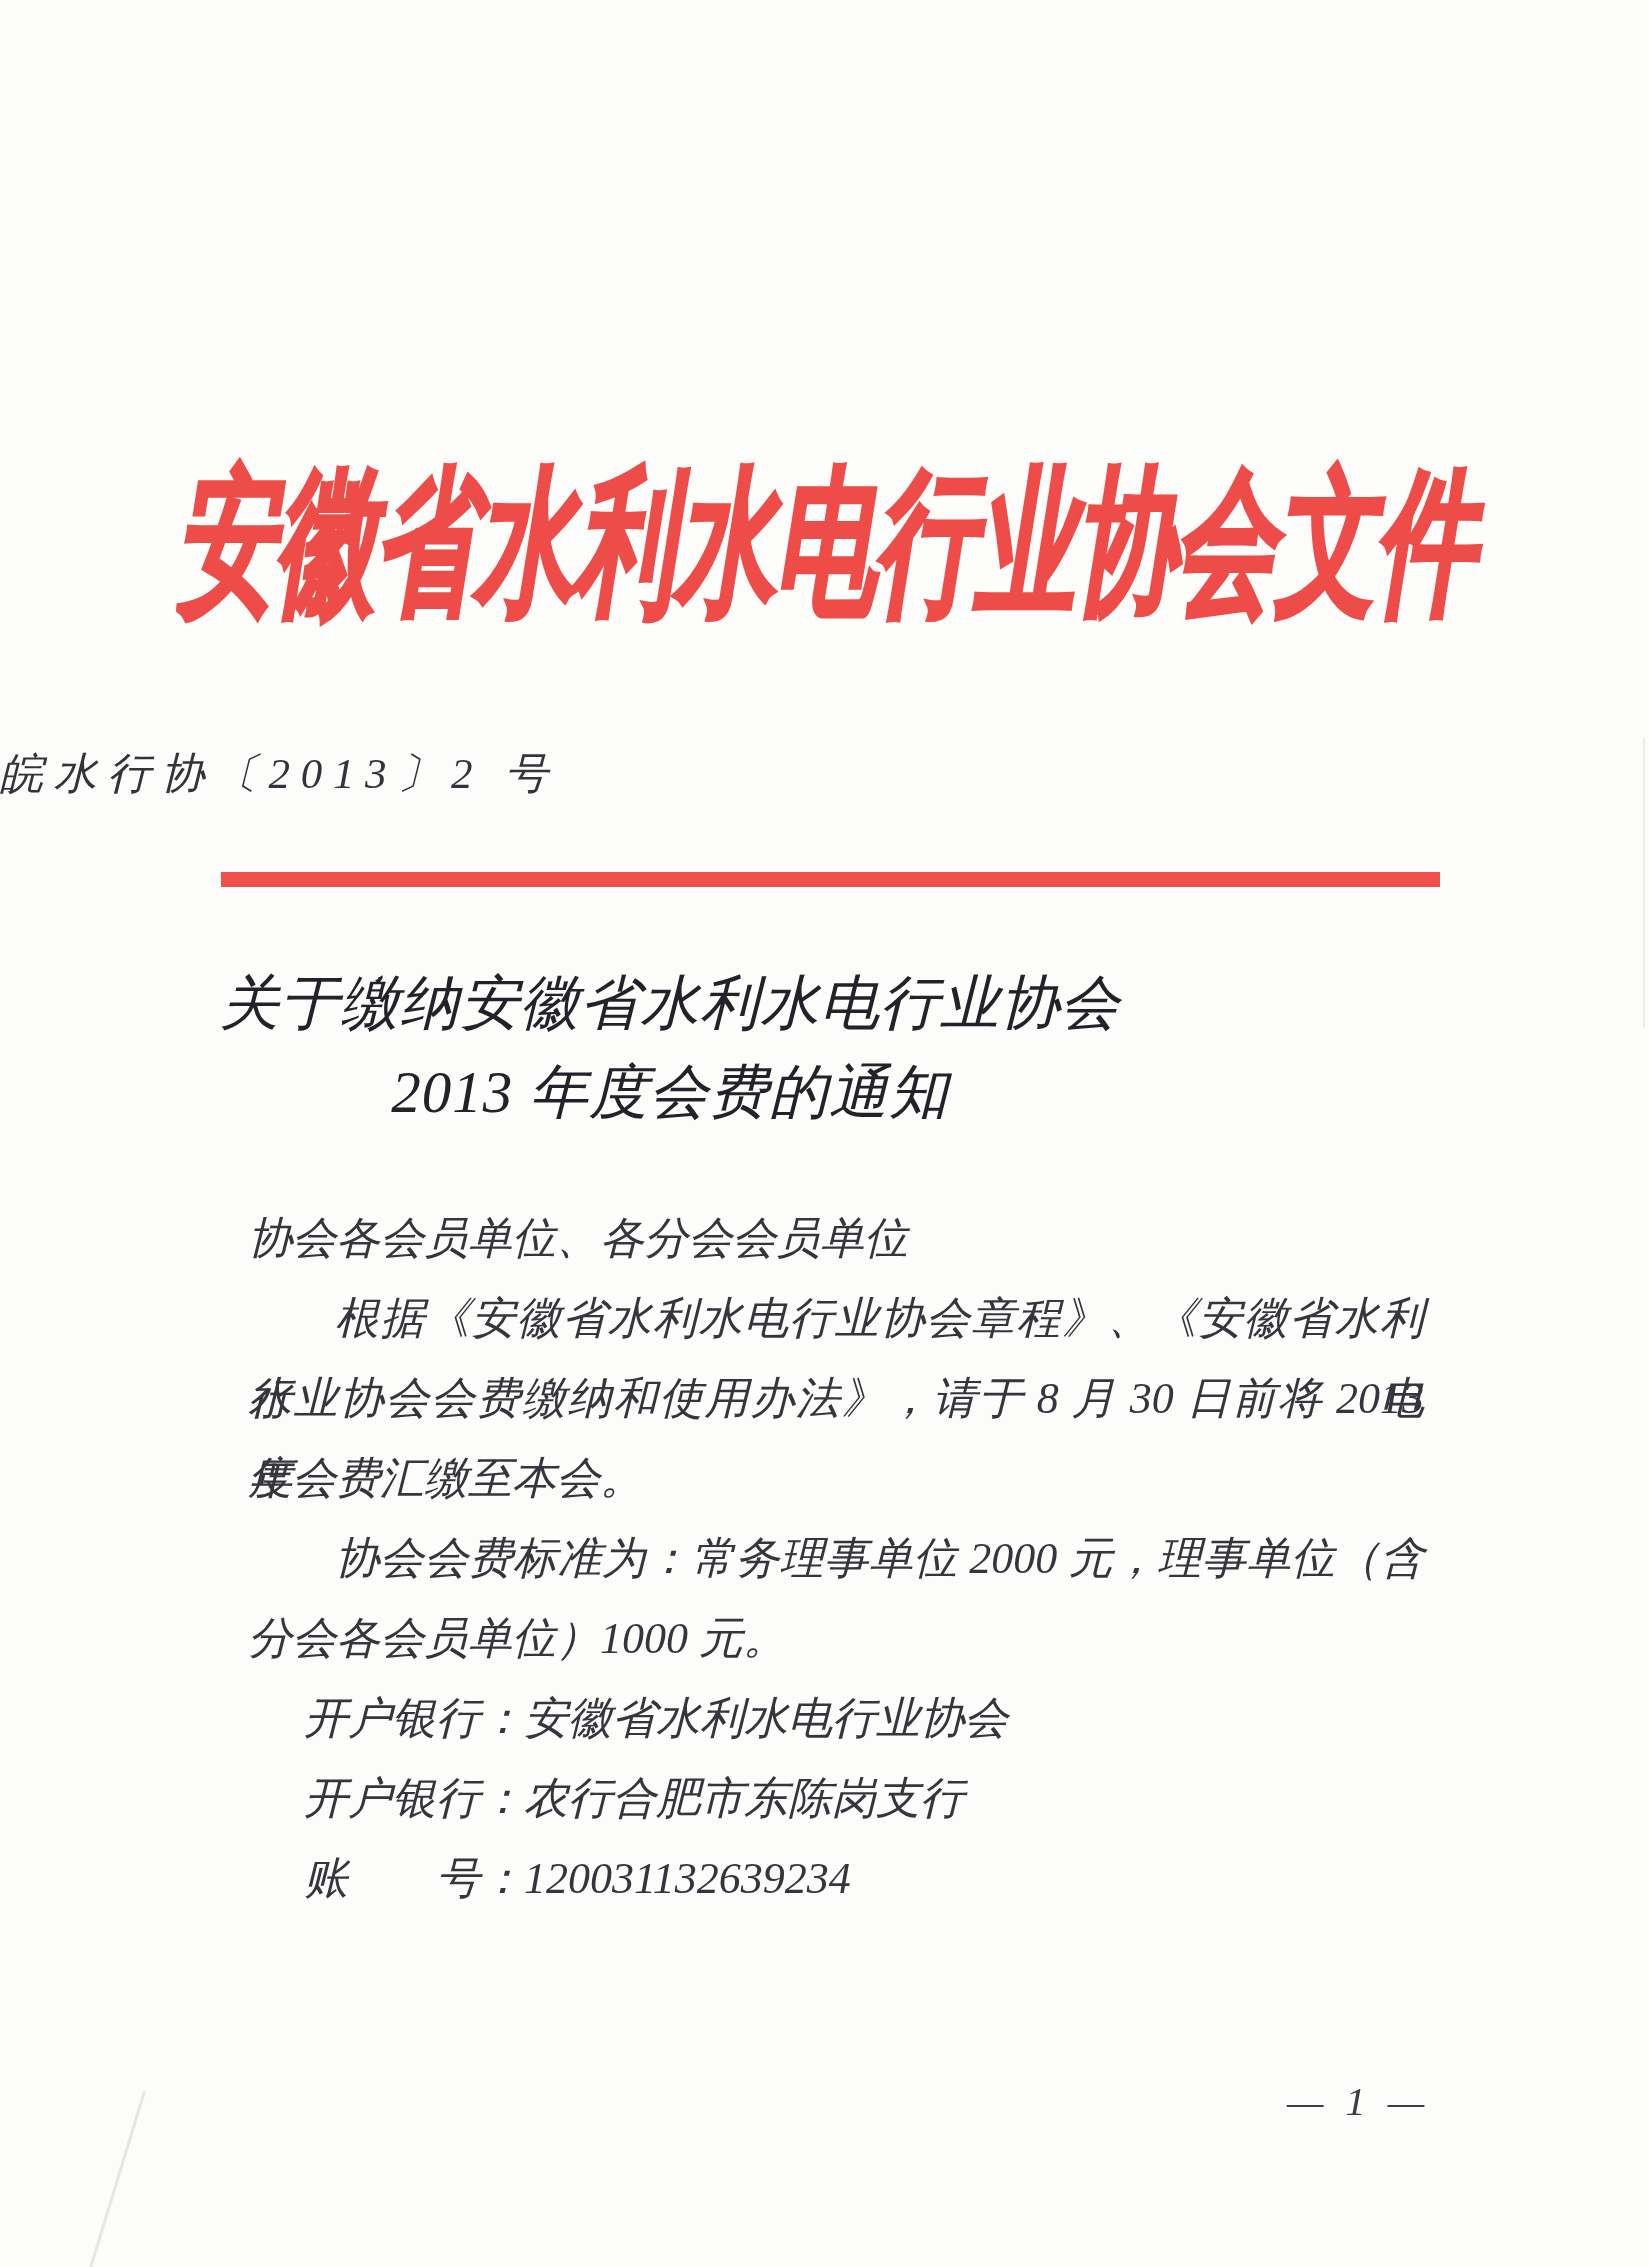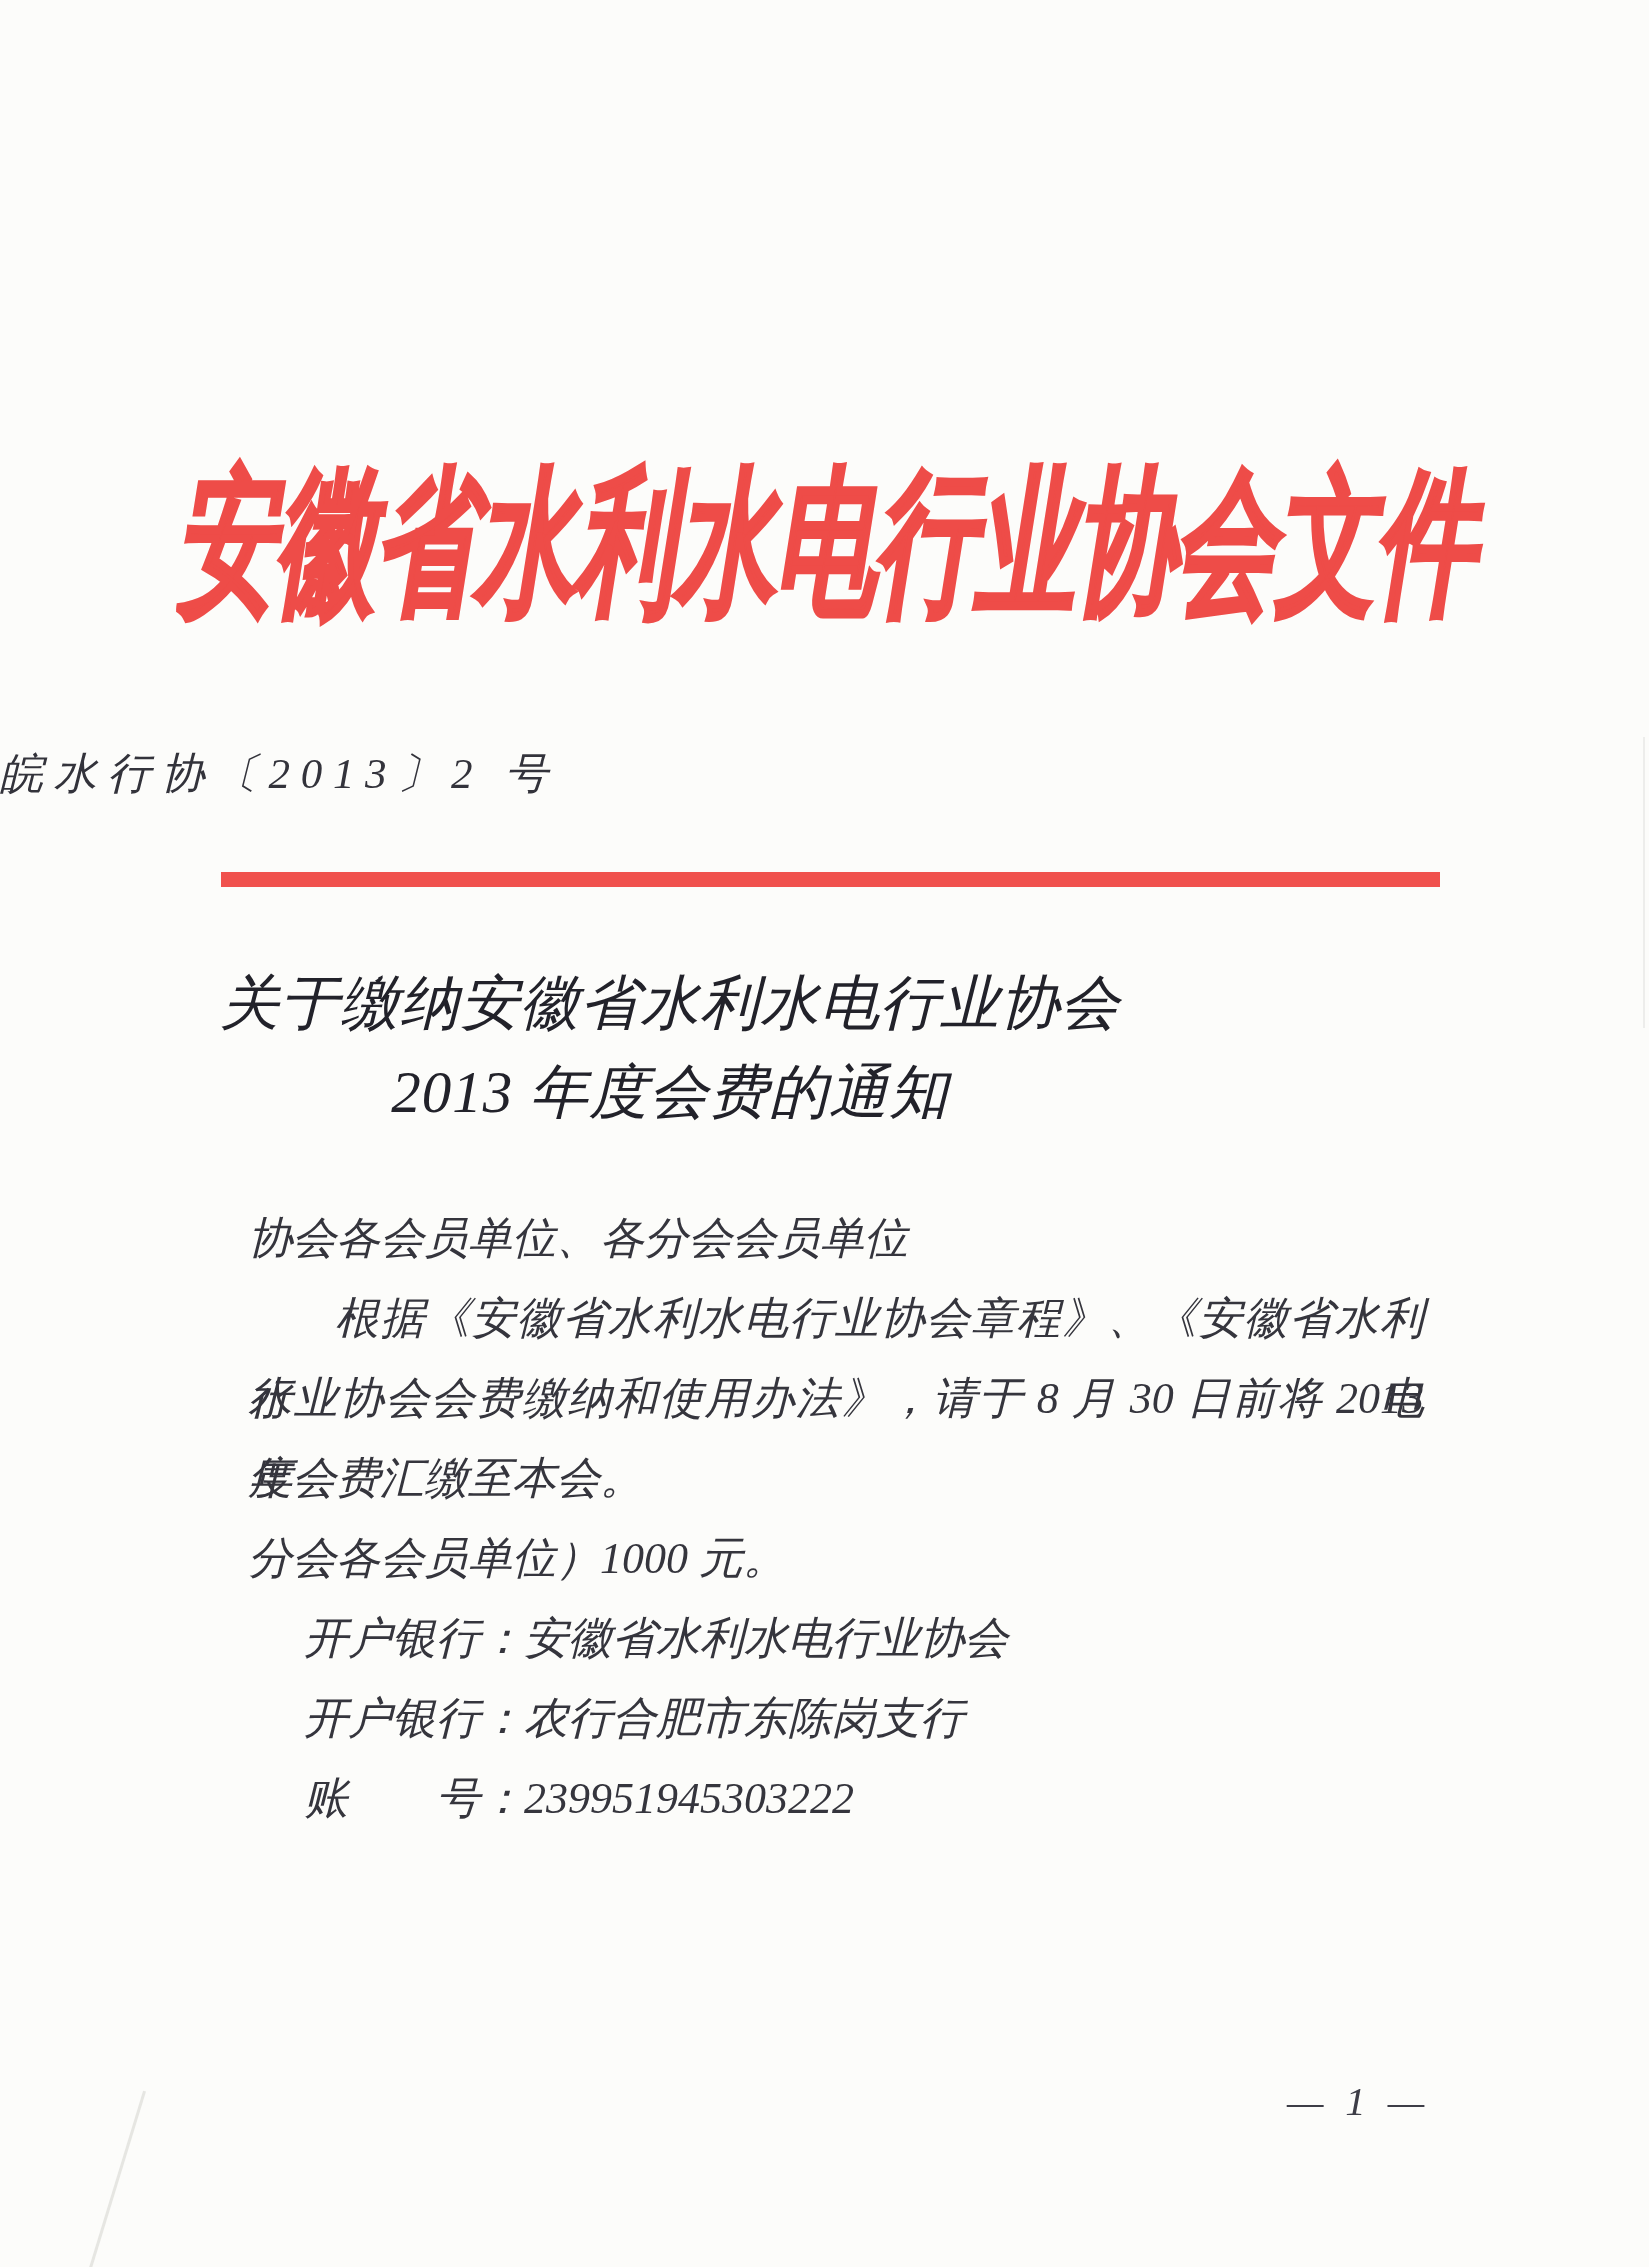--- a/index.html
+++ b/index.html
@@ -145,32 +145,33 @@
   </div>
 
   <div class="body-block">
 
     <div class="line">协会各会员单位、各分会会员单位</div>
 
     <div class="line fill indent2">根据《安徽省水利水电行业协会章程》、《安徽省水利水电</div>
     <div class="line fill">行业协会会费缴纳和使用办法》，请于 8 月 30 日前将 2013 年</div>
     <div class="line">度会费汇缴至本会。</div>
 
+    <div class="line fill indent2">协会会费标准为：常务理事单位 2000 元，理事单位（含</div>
     <div class="line">分会各会员单位）1000 元。</div>
 
     <div class="line detail">
       <span>开户银行：</span><span>安徽省水利水电行业协会</span>
     </div>
 
     <div class="line detail">
       <span>开户银行：</span><span>农行合肥市东陈岗支行</span>
     </div>
 
     <div class="line detail">
-      <span>账　　号：</span><span>239951945303222</span>
+      <span>账　　号：</span><span>120031132639234</span>
     </div>
 
   </div>
 
   <div class="page-number">— 1 —</div>
 
   <div class="corner-streak"></div>
   <div class="edge-streak"></div>
 
 </div>

